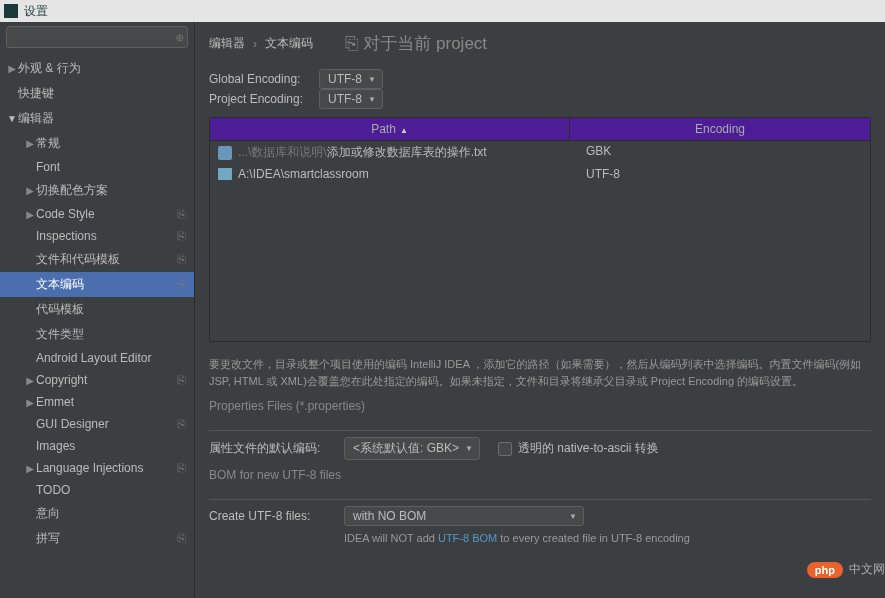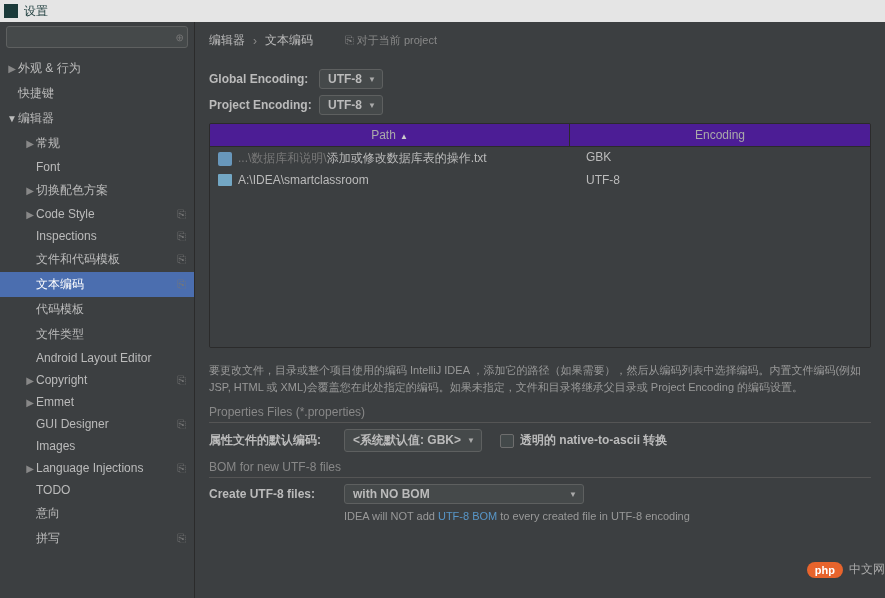--- a/index.html
+++ b/index.html
@@ -111,33 +111,32 @@
     .breadcrumb {
       padding: 10px 14px;
       display: flex;
       align-items: center;
       gap: 8px;
       color: #bbb;
     }
     .breadcrumb .sep { color: #888; }
     .breadcrumb .scope {
       color: #888;
-      font-size: 11px;
+      font-size: 17px;
       margin-left: 24px;
     }
     .settings-body {
       padding: 4px 14px;
       flex: 1;
       overflow: hidden;
     }
     .row {
       display: flex;
       align-items: center;
-      margin: 6px 0;
-      font-weight: bold;
+      margin: 0 0;
     }
     .row-label { width: 110px; color: #bbb; }
     .dropdown {
       background: #45494a;
       border: 1px solid #5e6060;
       border-radius: 3px;
       padding: 2px 20px 2px 8px;
       color: #bbb;
       position: relative;
       min-width: 54px;
@@ -208,21 +207,21 @@
       color: #999;
       font-size: 11px;
       line-height: 1.5;
       margin: 14px 0 10px;
     }
     .section-title {
       color: #888;
       font-size: 12px;
       margin: 8px 0 6px;
       border-bottom: 1px solid #555;
-      padding-bottom: 3px;
+      padding-bottom: 17px;
     }
     .checkbox {
       width: 14px;
       height: 14px;
       border: 1px solid #6e6e6e;
       border-radius: 2px;
       display: inline-block;
       margin-right: 6px;
       background: #43494a;
     }

